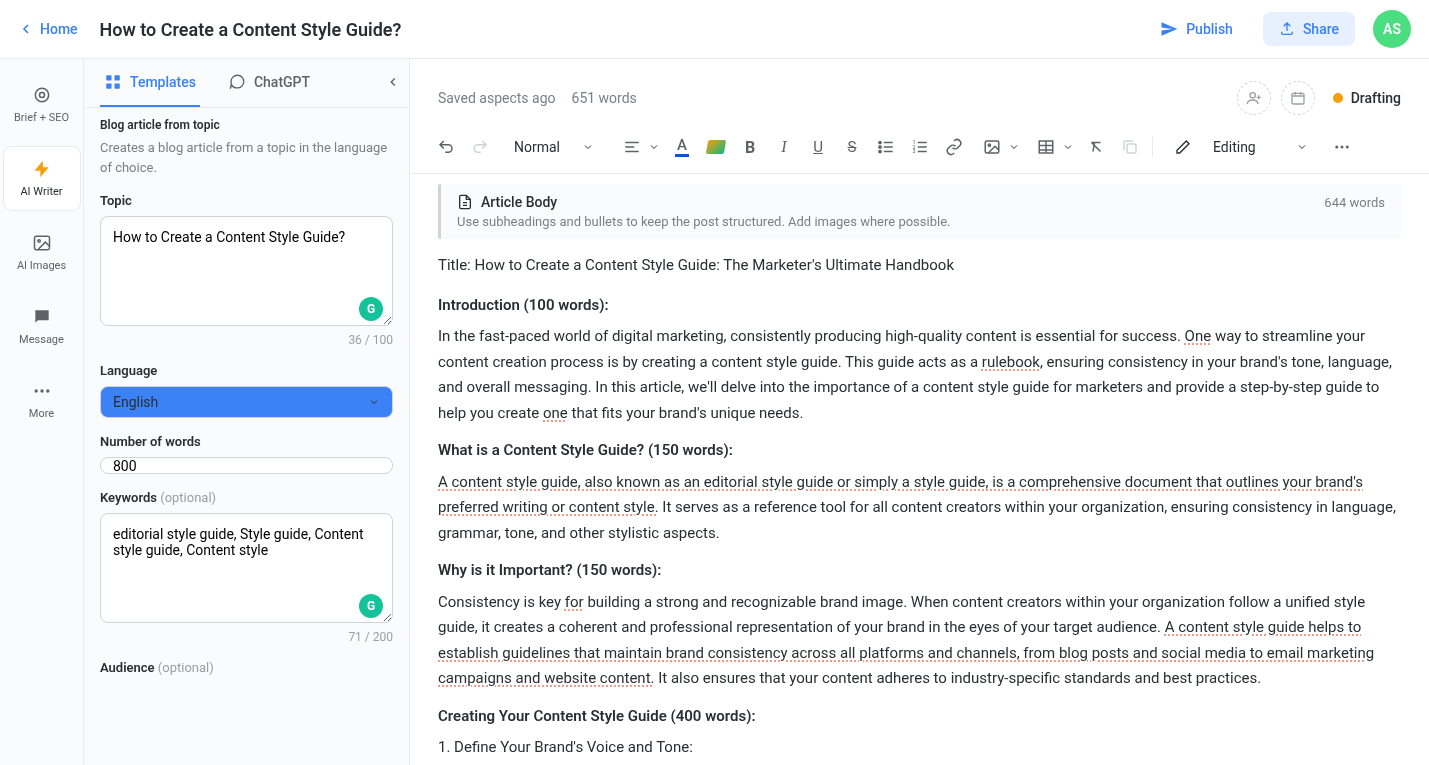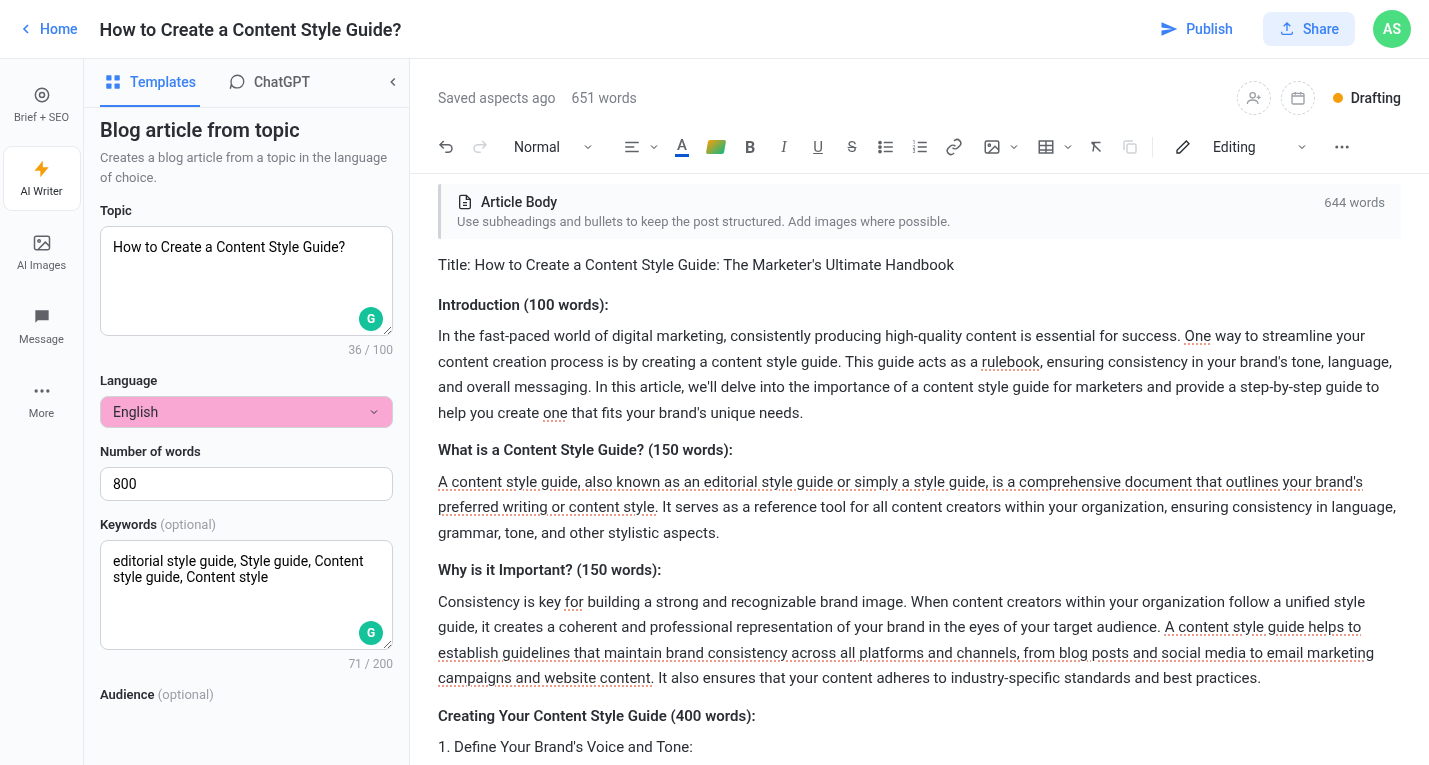--- a/index.html
+++ b/index.html
@@ -18,31 +18,31 @@
 .rail-item { width: 76px; padding: 12px 4px; display: flex; flex-direction: column; align-items: center; gap: 6px; border-radius: 8px; cursor: pointer; font-size: 11px; color: #5f6368; }
 .rail-item svg { width: 20px; height: 20px; }
 .rail-item.active { background: #fff; box-shadow: 0 0 0 1px #e8eaed; color: #2a2e34; }
 .sidebar { width: 326px; background: #fafbfc; border-right: 1px solid #e8eaed; display: flex; flex-direction: column; position: relative; overflow-y: auto; }
 .collapse-btn { position: absolute; top: 13px; right: 6px; width: 20px; height: 20px; display: flex; align-items: center; justify-content: center; cursor: pointer; color: #5f6368; }
 .tabs { display: flex; padding: 0 16px; gap: 24px; border-bottom: 1px solid #e8eaed; }
 .tab { display: flex; align-items: center; gap: 8px; padding: 14px 4px; font-weight: 500; color: #5f6368; cursor: pointer; border-bottom: 2px solid transparent; }
 .tab.active { color: #3b82f6; border-bottom-color: #3b82f6; }
 .tab svg { width: 18px; height: 18px; }
 .panel { padding: 10px 16px 20px; }
-.panel-title { font-size: 20px; font-weight: 600; margin-bottom: 6px; }
+.panel-title { font-size: 12px; font-weight: 600; margin-bottom: 6px; }
 .panel-desc { font-size: 13px; color: #7a7f87; line-height: 1.5; margin-bottom: 16px; }
 .field { margin-bottom: 16px; }
 .field-label { font-size: 13px; font-weight: 600; margin-bottom: 8px; display: block; color: #2a2e34; }
 .field-label .opt { font-weight: 400; color: #9aa0a6; }
 .textarea { width: 100%; min-height: 110px; border: 1px solid #d0d4d9; border-radius: 8px; padding: 12px; font-family: inherit; font-size: 14px; resize: vertical; position: relative; }
 .textarea-wrap { position: relative; }
 .grammarly { position: absolute; bottom: 8px; right: 10px; width: 24px; height: 24px; border-radius: 50%; background: #15c39a; display: flex; align-items: center; justify-content: center; color: #fff; font-weight: bold; font-size: 12px; }
 .counter { text-align: right; font-size: 12px; color: #9aa0a6; margin-top: 4px; }
-.select { width: 100%; height: 32px; border: 1px solid #d0d4d9; border-radius: 8px; padding: 0 12px; display: flex; align-items: center; justify-content: space-between; cursor: pointer; background: #f9a8d4; }
-.input { width: 100%; height: 34px; border: 1px solid #d0d4d9; border-radius: 8px; padding: 0 12px; font-family: inherit; font-size: 14px; }
+.select { width: 100%; height: 32px; border: 1px solid #d0d4d9; border-radius: 8px; padding: 0 12px; display: flex; align-items: center; justify-content: space-between; cursor: pointer; background: #3b82f6; }
+.input { width: 100%; height: 17px; border: 1px solid #d0d4d9; border-radius: 8px; padding: 0 12px; font-family: inherit; font-size: 14px; }
 .editor { flex: 1; display: flex; flex-direction: column; overflow: hidden; }
 .editor-meta { display: flex; align-items: center; padding: 22px 28px 10px; gap: 16px; color: #7a7f87; font-size: 14px; }
 .editor-meta-spacer { flex: 1; }
 .meta-icons { display: flex; gap: 10px; align-items: center; }
 .meta-icon-circle { width: 34px; height: 34px; border: 1px dashed #d0d4d9; border-radius: 50%; display: flex; align-items: center; justify-content: center; color: #9aa0a6; cursor: pointer; }
 .status-badge { display: flex; align-items: center; gap: 8px; font-weight: 500; color: #2a2e34; margin-left: 8px; }
 .status-dot { width: 10px; height: 10px; border-radius: 50%; background: #f59e0b; }
 .toolbar { display: flex; align-items: center; padding: 6px 20px 10px; gap: 2px; border-bottom: 1px solid #e8eaed; flex-wrap: wrap; }
 .tool-btn { width: 32px; height: 32px; display: flex; align-items: center; justify-content: center; border-radius: 6px; cursor: pointer; color: #5f6368; }
 .tool-btn.disabled { color: #cfd3d8; cursor: default; }

